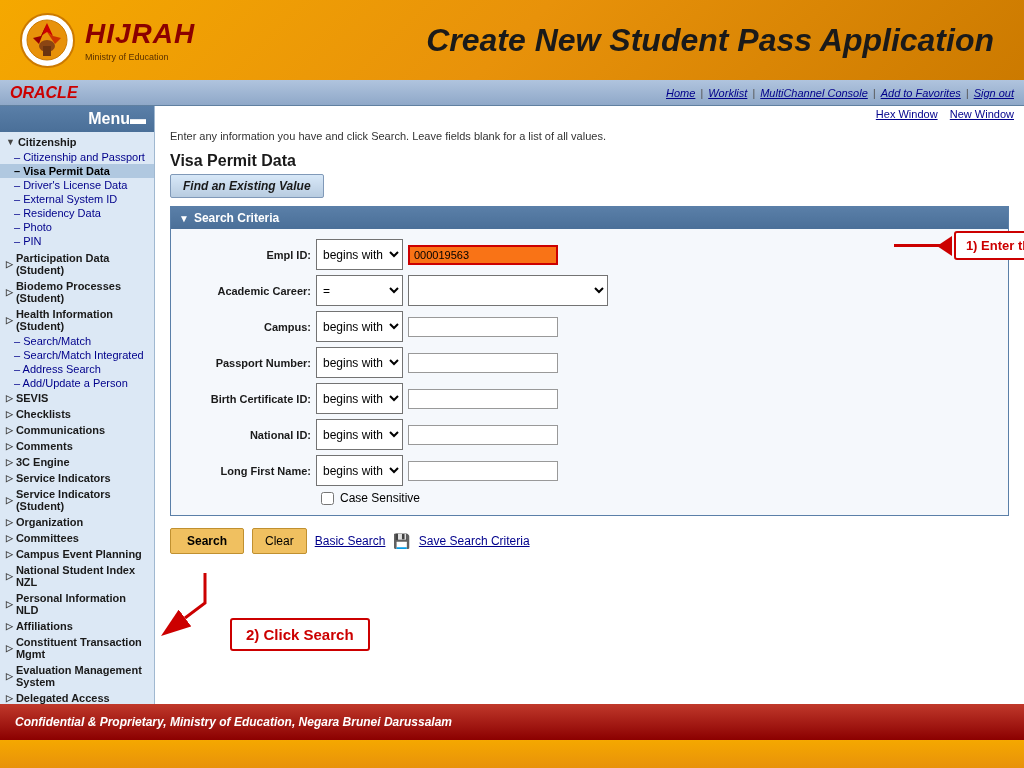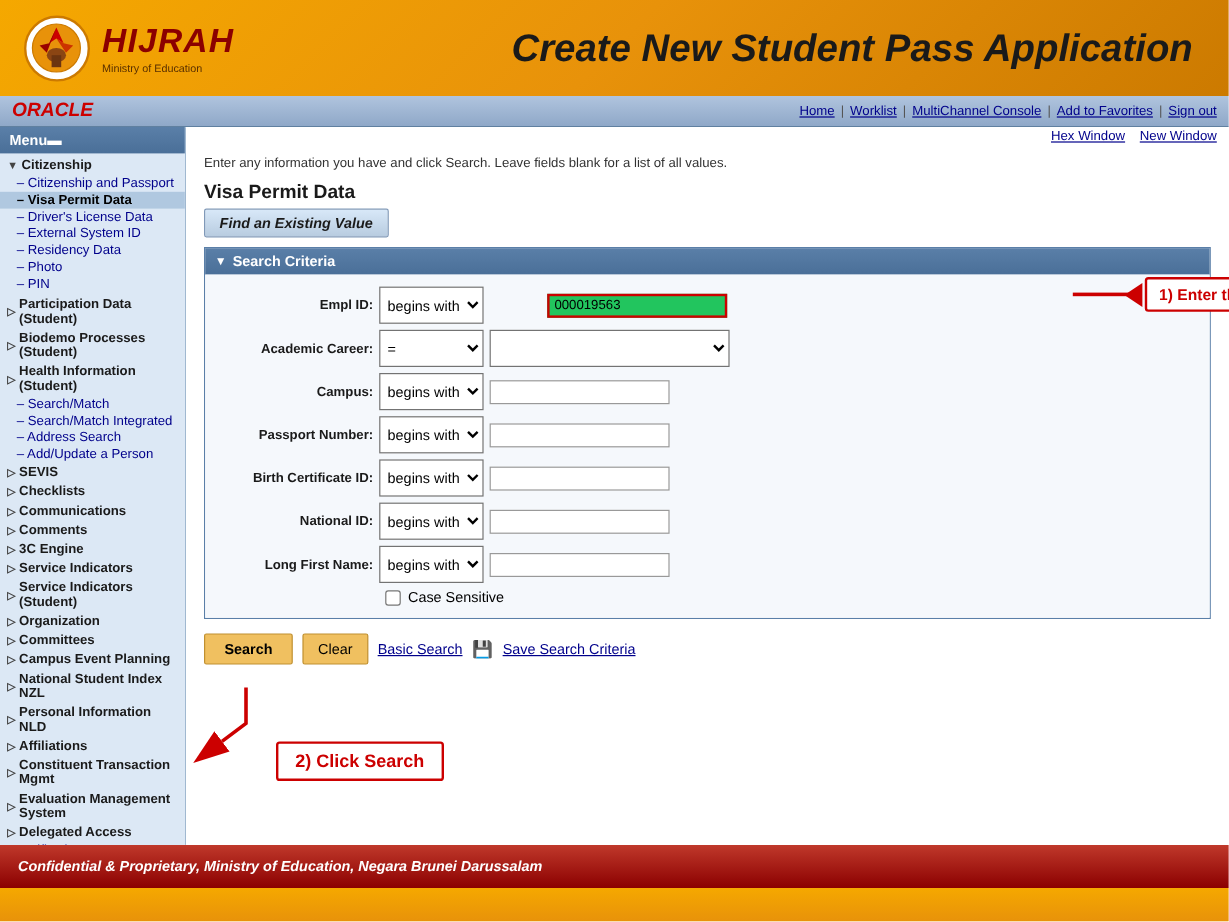--- a/index.html
+++ b/index.html
@@ -65,20 +65,21 @@
       font-size: 16px;
       font-weight: bold;
       font-style: italic;
       margin-right: auto;
     }
     #nav-links {
       display: flex;
       gap: 5px;
       align-items: flex-start;
       font-size: 11px;
+      font-style: italic;
     }
     .nav-link {
       color: #00008B;
       text-decoration: underline;
       cursor: pointer;
     }
     .nav-sep { color: #555; }
 
     
     #main-layout {
@@ -96,22 +97,22 @@
       overflow-x: hidden;
       flex-shrink: 0;
     }
     #sidebar-header {
       background: linear-gradient(to bottom, #5a7fa8, #4a6f98);
       color: #fff;
       font-weight: bold;
       padding: 4px 8px;
       display: flex;
       align-items: center;
-      justify-content: flex-start;
-      font-size: 12px;
+      justify-content: flex-end;
+      font-size: 16px;
     }
     .sidebar-section {
       padding: 2px 0;
     }
     .sidebar-category {
       color: #1a1a1a;
       font-weight: bold;
       padding: 2px 6px;
       font-size: 11px;
       display: flex;
@@ -222,22 +223,21 @@
     }
     .form-input {
       font-size: 11px;
       border: 1px solid #999;
       padding: 1px 4px;
       height: 20px;
       background: #fff;
     }
     .form-input.highlight {
       border: 2px solid #cc0000;
-      background: #22c55e;
-      margin-left: 48px;
+      background: #f97316;
     }
     .form-input-wide { width: 200px; }
     .form-input-medium { width: 150px; }
 
     .case-sensitive-row {
       display: flex;
       align-items: center;
       gap: 6px;
       margin-left: 140px;
       margin-top: 4px;

